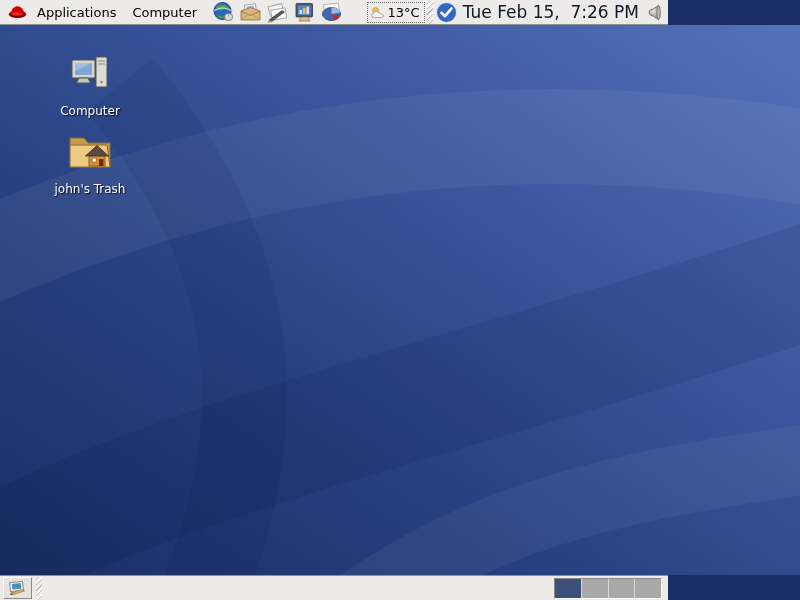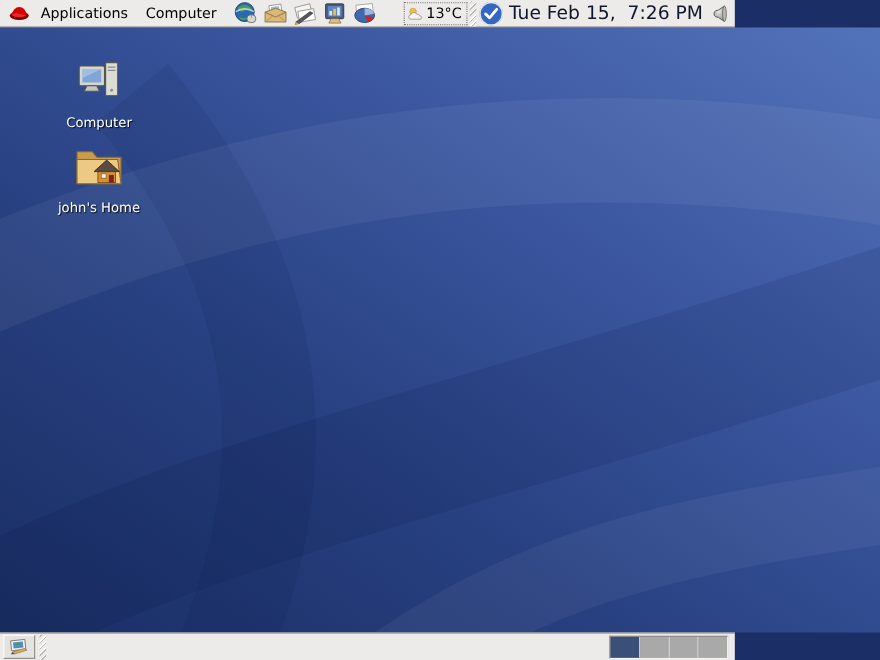--- a/index.html
+++ b/index.html
@@ -213,21 +213,21 @@
         <path d="M3 7 L17 7 L21 12 L43 12 L43 36 L3 36 Z" fill="#c89c4e" stroke="#8a6a28" stroke-width="1"></path>
         <path d="M3 14 L40 14 L43 36 L3 36 Z" fill="#ecca84" stroke="#8a6a28" stroke-width="1"></path>
         <g>
           <rect x="22" y="24" width="16" height="11" fill="#d98f33" stroke="#7a4d12" stroke-width="0.8"></rect>
           <path d="M18.5 25 L30 14.5 L41.5 25 Z" fill="#5a4a42" stroke="#3a2e28" stroke-width="0.8"></path>
           <rect x="32" y="28" width="4.5" height="7" fill="#7a2318"></rect>
           <rect x="25" y="27" width="4.5" height="4" fill="#f4f4ee" stroke="#7a4d12" stroke-width="0.6"></rect>
         </g>
       </svg>
     </span>
-    <span class="di-label">john's Home</span>
+    <span class="di-label">john's Trash</span>
   </div>
 
 </div>
 
 <div class="panel bottom-panel">
 
   <div class="show-desktop-btn">
     <svg width="20" height="18" viewBox="0 0 20 18">
       <rect x="2" y="3" width="13" height="9" fill="#f2f2ee" stroke="#77776f" stroke-width="0.8" transform="rotate(-6 8 7)"></rect>
       <rect x="4" y="4.6" width="9" height="5.6" fill="#4f8fc0" transform="rotate(-6 8 7)"></rect>

